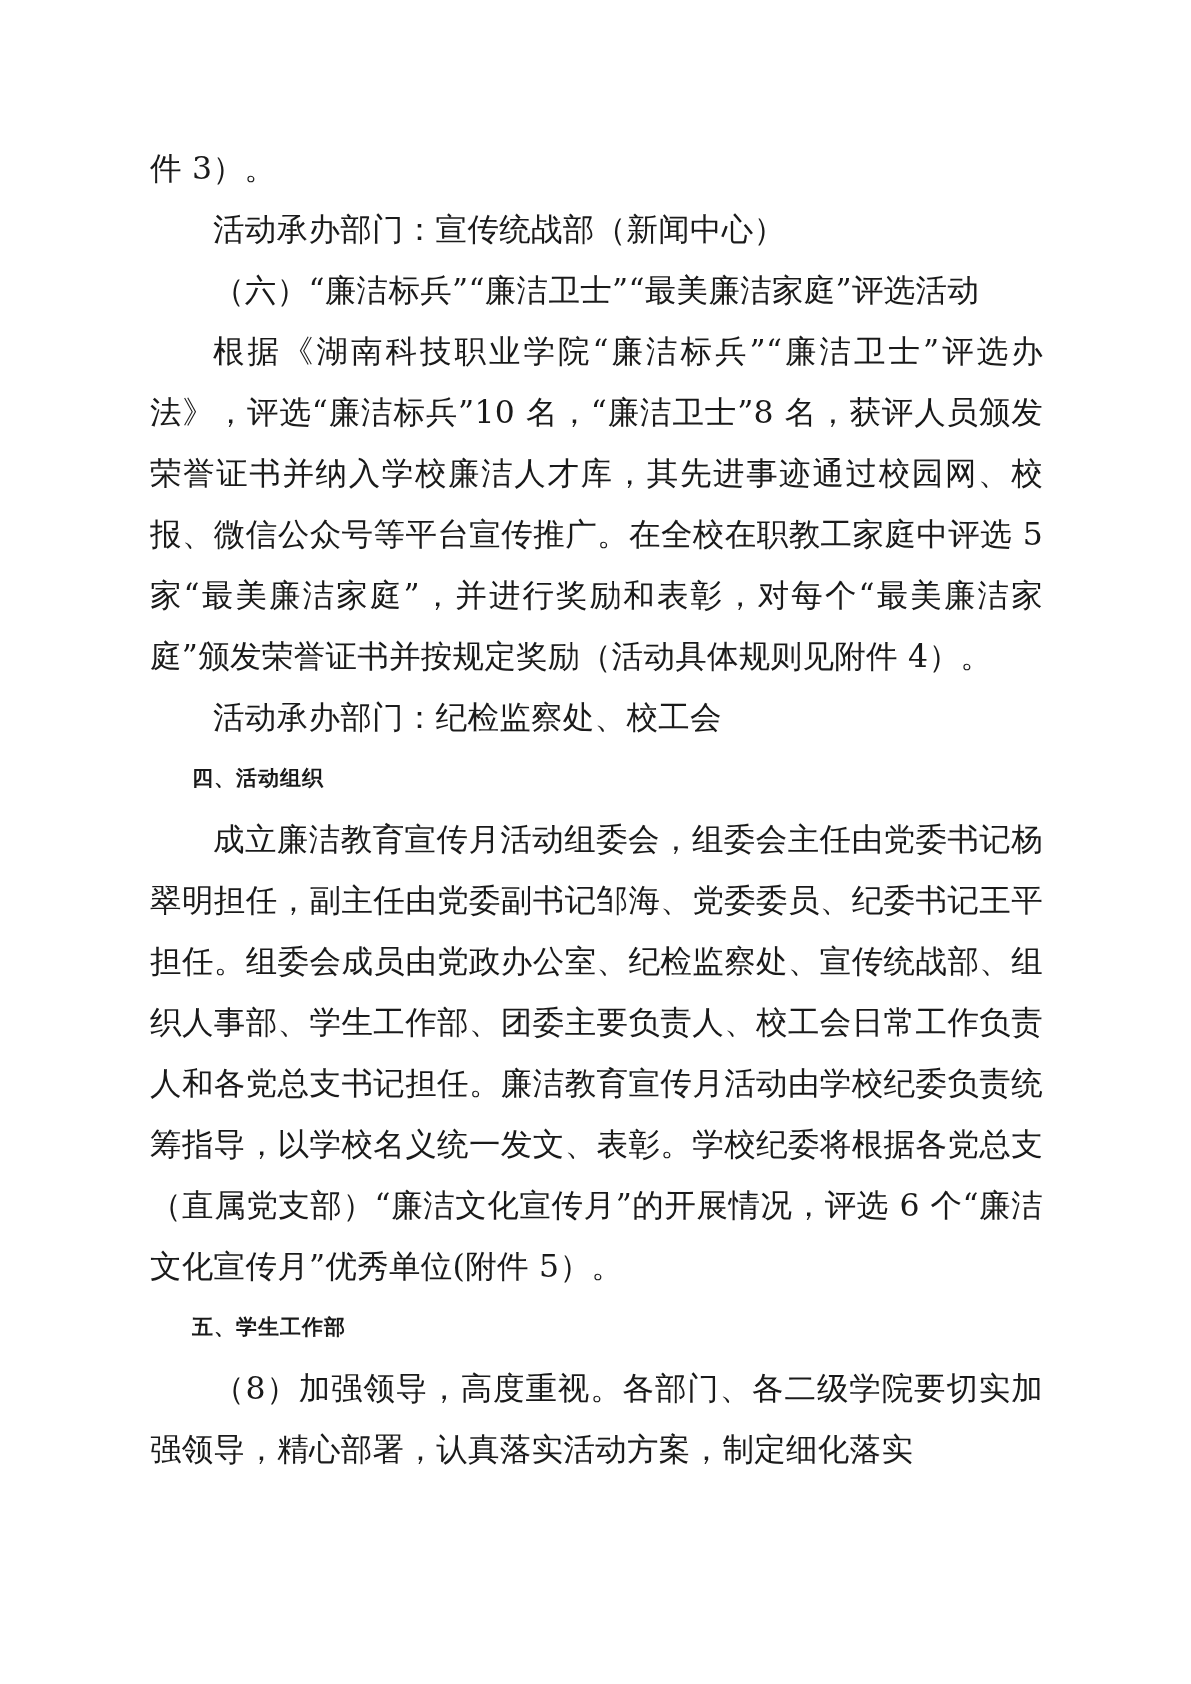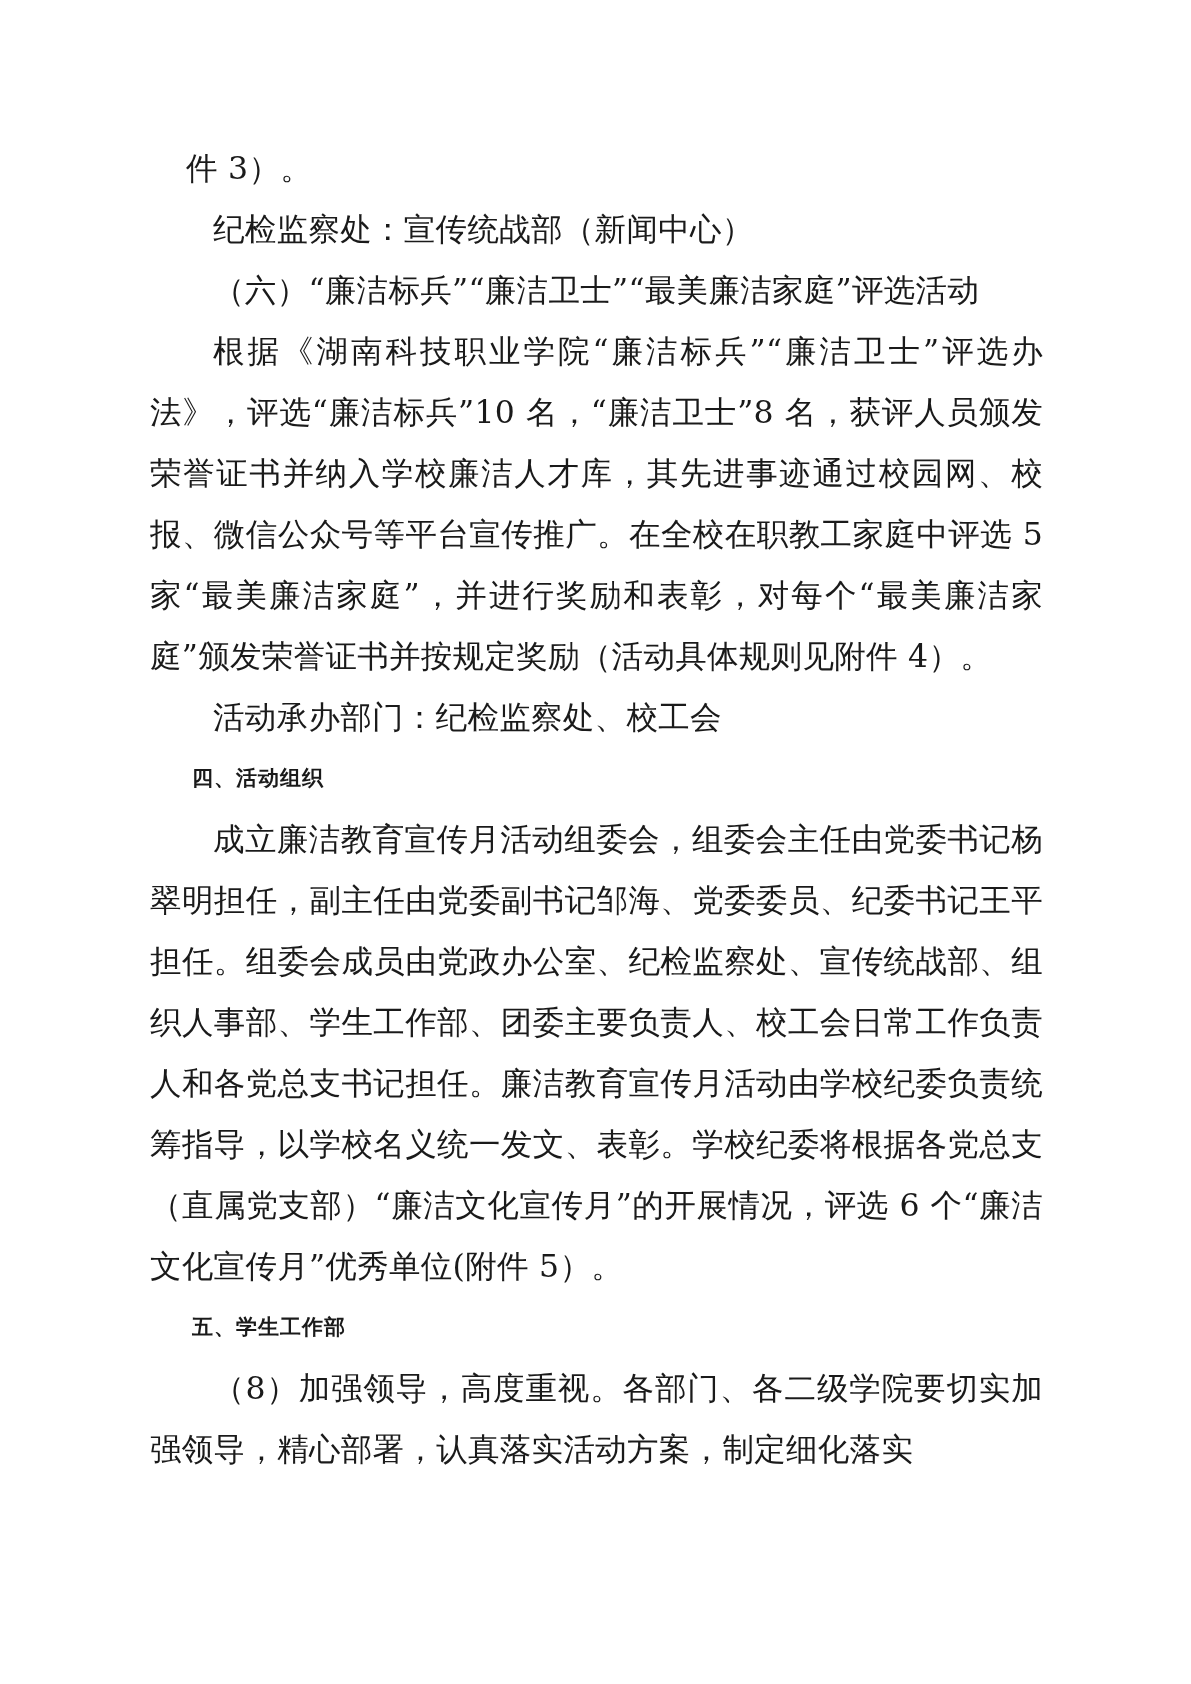--- a/index.html
+++ b/index.html
@@ -43,30 +43,29 @@
     font-family: "DejaVu Sans", "Liberation Sans", sans-serif;
     font-size: 21px;
     letter-spacing: 1px;
   }
   .sub-head {
     text-indent: 2em;
     font-weight: normal;
   }
   .continuation {
     text-indent: 0;
-    margin-left: 36px;
   }
 </style>
 </head>
 <body>
 
 <div class="page">
   <div class="doc-body">
     <p class="continuation">件 3）。</p>
-    <p class="para">纪检监察处：宣传统战部（新闻中心）</p>
+    <p class="para">活动承办部门：宣传统战部（新闻中心）</p>
     <p class="sub-head">（六）“廉洁标兵”“廉洁卫士”“最美廉洁家庭”评选活动</p>
     <p class="para">根据《湖南科技职业学院“廉洁标兵”“廉洁卫士”评选办法》，评选“廉洁标兵”10 名，“廉洁卫士”8 名，获评人员颁发荣誉证书并纳入学校廉洁人才库，其先进事迹通过校园网、校报、微信公众号等平台宣传推广。在全校在职教工家庭中评选 5 家“最美廉洁家庭”，并进行奖励和表彰，对每个“最美廉洁家庭”颁发荣誉证书并按规定奖励（活动具体规则见附件 4）。</p>
     <p class="para">活动承办部门：纪检监察处、校工会</p>
     <p class="heading">四、活动组织</p>
     <p class="para">成立廉洁教育宣传月活动组委会，组委会主任由党委书记杨翠明担任，副主任由党委副书记邹海、党委委员、纪委书记王平担任。组委会成员由党政办公室、纪检监察处、宣传统战部、组织人事部、学生工作部、团委主要负责人、校工会日常工作负责人和各党总支书记担任。廉洁教育宣传月活动由学校纪委负责统筹指导，以学校名义统一发文、表彰。学校纪委将根据各党总支（直属党支部）“廉洁文化宣传月”的开展情况，评选 6 个“廉洁文化宣传月”优秀单位(附件 5）。</p>
     <p class="heading">五、学生工作部</p>
     <p class="para">（8）加强领导，高度重视。各部门、各二级学院要切实加强领导，精心部署，认真落实活动方案，制定细化落实</p>
   </div>
 </div>
 

